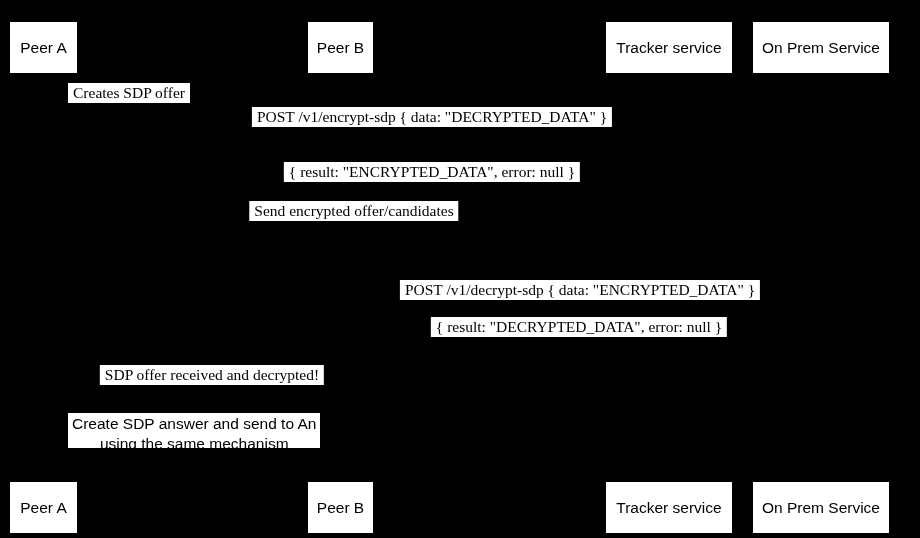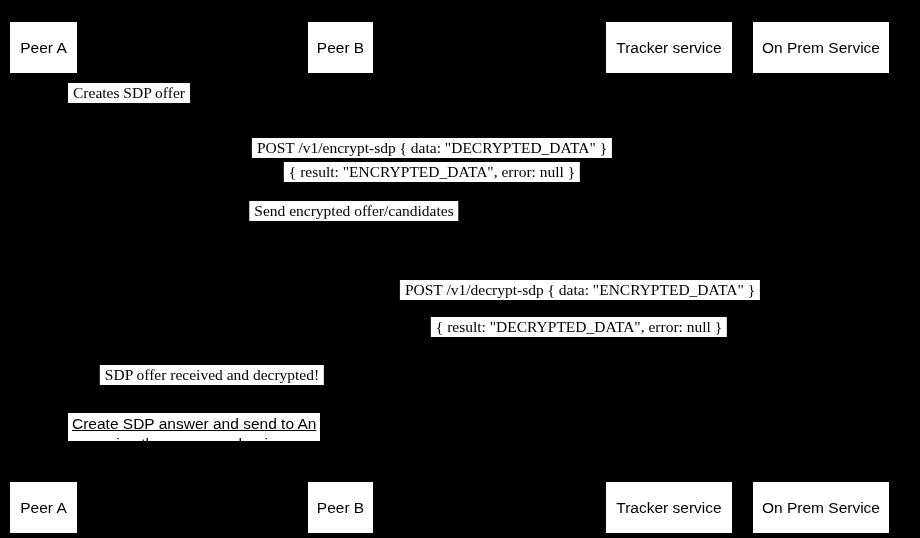--- a/index.html
+++ b/index.html
@@ -77,34 +77,34 @@
   <div class="lifeline" style="left:669px"></div>
   <div class="lifeline" style="left:821px"></div>
 
   <div class="actor" style="left:10px;  top:22px; width:67px;">Peer A</div>
   <div class="actor" style="left:308px; top:22px; width:65px;">Peer B</div>
   <div class="actor" style="left:606px; top:22px; width:126px;">Tracker service</div>
   <div class="actor" style="left:753px; top:22px; width:136px;">On Prem Service</div>
 
   <div class="msg" style="left:68px; top:83px;">Creates SDP offer</div>
 
-  <div class="msg centered" style="left:432px; top:138px;">POST /v1/encrypt-sdp { data: "DECRYPTED_DATA" }</div>
+  <div class="msg centered" style="left:432px; top:107px;">POST /v1/encrypt-sdp { data: "DECRYPTED_DATA" }</div>
 
   <div class="msg centered" style="left:432px; top:162px;">{ result: "ENCRYPTED_DATA", error: null }</div>
 
   <div class="msg centered" style="left:354px; top:201px;">Send encrypted offer/candidates</div>
 
 
   <div class="msg centered" style="left:580px; top:280px;">POST /v1/decrypt-sdp { data: "ENCRYPTED_DATA" }</div>
 
   <div class="msg centered" style="left:579px; top:317px;">{ result: "DECRYPTED_DATA", error: null }</div>
 
   <div class="msg centered" style="left:212px; top:365px;">SDP offer received and decrypted!</div>
 
-  <div class="note" style="left:68px; top:413px; min-width:247px; height:28px;text-decoration:underline;">
+  <div class="note" style="left:68px; top:413px; min-width:247px; height:35px;">
     <div>Create SDP answer and send to An</div>
     <div>using the same mechanism</div>
   </div>
 
   <div class="actor" style="left:10px;  top:482px; width:67px;">Peer A</div>
   <div class="actor" style="left:308px; top:482px; width:65px;">Peer B</div>
   <div class="actor" style="left:606px; top:482px; width:126px;">Tracker service</div>
   <div class="actor" style="left:753px; top:482px; width:136px;">On Prem Service</div>
 
 </div>

